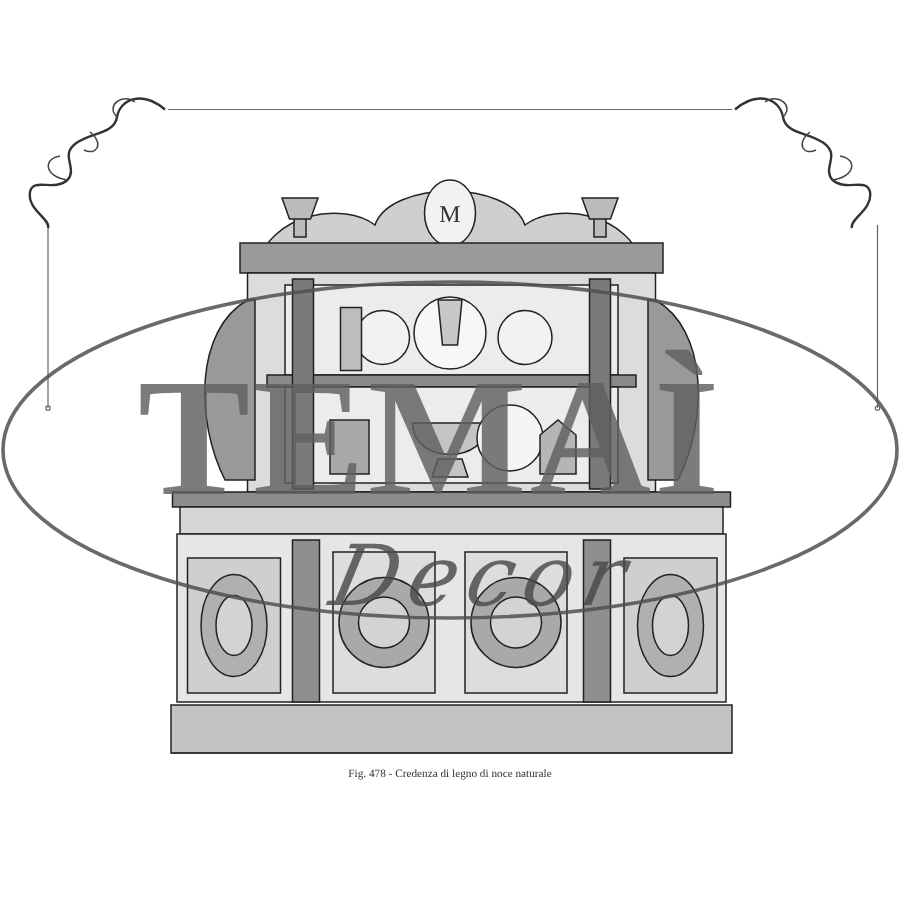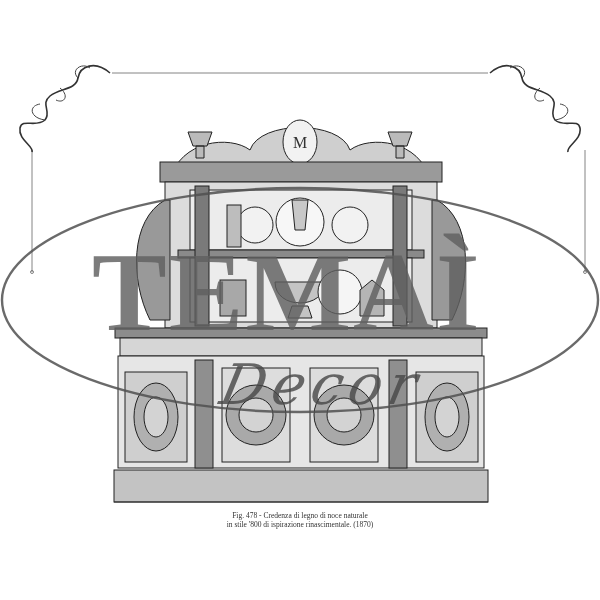--- a/index.html
+++ b/index.html
@@ -94,14 +94,13 @@
       <line x1="114" y1="502" x2="488" y2="502" stroke="#333"></line>
     </g>
 
     <ellipse cx="300" cy="300" rx="298" ry="112" fill="none" stroke="rgba(80,80,80,0.85)" stroke-width="2.4"></ellipse>
   </svg>
 
   <div class="wm-letters">TEMAÌ</div>
   <div class="wm-script">Decor</div>
 
   <div class="caption cap1">Fig. 478 - Credenza di legno di noce naturale</div>
-  <div class="caption cap2">in stile '800 di ispirazione rinascimentale. (1870)</div>
 </div>
 
 </body></html>

